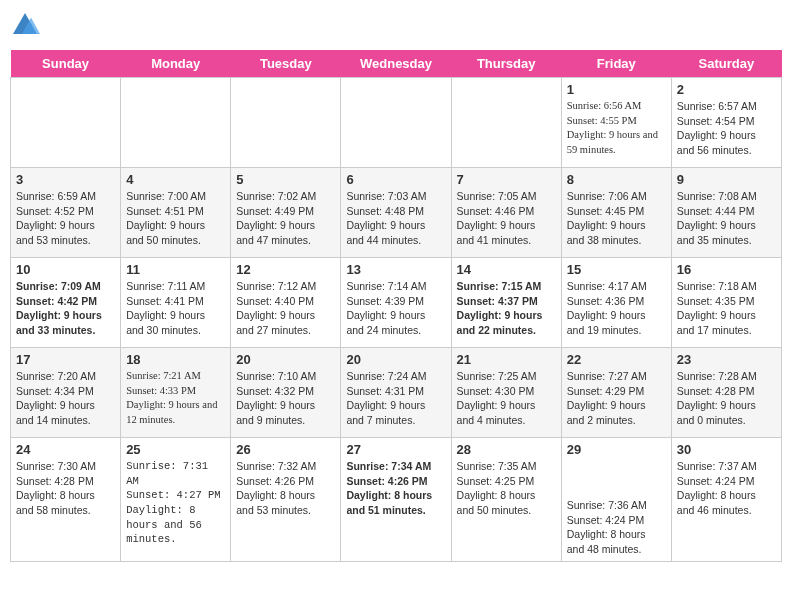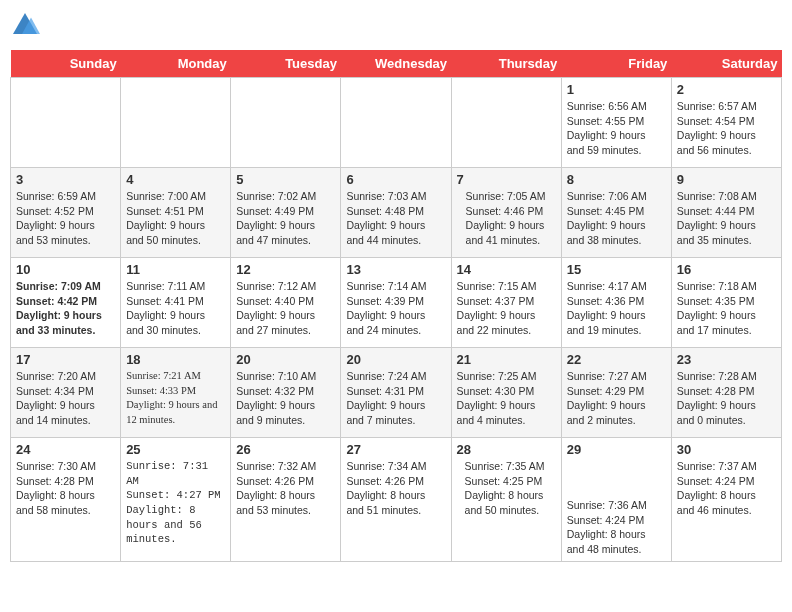--- a/index.html
+++ b/index.html
@@ -42,24 +42,24 @@
       font-size: 16px;
       color: #555;
       font-weight: normal;
     }
     table {
       width: 100%;
       border-collapse: collapse;
       font-size: 11px;
     }
     thead tr th {
-      background: #ef4444;
+      background: #ec4899;
       color: #fff;
       padding: 6px 4px;
-      text-align: right;
+      text-align: center;
       font-size: 13px;
       font-weight: bold;
     }
     tbody tr td {
       border: 1px solid #ccc;
       vertical-align: top;
       padding: 4px 5px;
       width: 110px;
       min-height: 80px;
       height: 90px;
@@ -114,21 +114,21 @@
   </thead>
   <tbody id="calendar-body">
   <tr>
         <td class="empty"></td>
         <td class="empty"></td>
         <td class="empty"></td>
         <td class="empty"></td>
         <td class="empty"></td>
         <td>
           <span class="day-num">1</span>
-          <div class="day-info" style="white-space: pre-line;">Sunrise: 6:56 AM
+          <div class="day-info" style="white-space: pre-line; font-family: Liberation Serif, serif;">Sunrise: 6:56 AM
 Sunset: 4:55 PM
 Daylight: 9 hours and 59 minutes.</div>
         </td>
         <td>
           <span class="day-num">2</span>
           <div class="day-info" style="white-space: pre-line;">Sunrise: 6:57 AM
 Sunset: 4:54 PM
 Daylight: 9 hours and 56 minutes.</div>
         </td>
       </tr>
@@ -152,21 +152,21 @@
 Daylight: 9 hours and 47 minutes.</div>
         </td>
         <td>
           <span class="day-num">6</span>
           <div class="day-info" style="white-space: pre-line;">Sunrise: 7:03 AM
 Sunset: 4:48 PM
 Daylight: 9 hours and 44 minutes.</div>
         </td>
         <td>
           <span class="day-num">7</span>
-          <div class="day-info" style="white-space: pre-line; margin-left: 9px;">Sunrise: 7:05 AM
+          <div class="day-info" style="white-space: pre-line;">Sunrise: 7:05 AM
 Sunset: 4:46 PM
 Daylight: 9 hours and 41 minutes.</div>
         </td>
         <td>
           <span class="day-num">8</span>
           <div class="day-info" style="white-space: pre-line;">Sunrise: 7:06 AM
 Sunset: 4:45 PM
 Daylight: 9 hours and 38 minutes.</div>
         </td>
         <td>
@@ -196,21 +196,21 @@
 Daylight: 9 hours and 27 minutes.</div>
         </td>
         <td>
           <span class="day-num">13</span>
           <div class="day-info" style="white-space: pre-line;">Sunrise: 7:14 AM
 Sunset: 4:39 PM
 Daylight: 9 hours and 24 minutes.</div>
         </td>
         <td>
           <span class="day-num">14</span>
-          <div class="day-info" style="white-space: pre-line;">Sunrise: 7:15 AM
+          <div class="day-info" style="white-space: pre-line; font-weight: bold;">Sunrise: 7:15 AM
 Sunset: 4:37 PM
 Daylight: 9 hours and 22 minutes.</div>
         </td>
         <td>
           <span class="day-num">15</span>
           <div class="day-info" style="white-space: pre-line;">Sunrise: 4:17 AM
 Sunset: 4:36 PM
 Daylight: 9 hours and 19 minutes.</div>
         </td>
         <td>
@@ -278,27 +278,27 @@
 Daylight: 8 hours and 56 minutes.</div>
         </td>
         <td>
           <span class="day-num">26</span>
           <div class="day-info" style="white-space: pre-line;">Sunrise: 7:32 AM
 Sunset: 4:26 PM
 Daylight: 8 hours and 53 minutes.</div>
         </td>
         <td>
           <span class="day-num">27</span>
-          <div class="day-info" style="white-space: pre-line;">Sunrise: 7:34 AM
+          <div class="day-info" style="white-space: pre-line; font-weight: bold;">Sunrise: 7:34 AM
 Sunset: 4:26 PM
 Daylight: 8 hours and 51 minutes.</div>
         </td>
         <td>
           <span class="day-num">28</span>
-          <div class="day-info" style="white-space: pre-line; margin-left: 8px;">Sunrise: 7:35 AM
+          <div class="day-info" style="white-space: pre-line;">Sunrise: 7:35 AM
 Sunset: 4:25 PM
 Daylight: 8 hours and 50 minutes.</div>
         </td>
         <td>
           <span class="day-num">29</span>
           <div class="day-info" style="white-space: pre-line; margin-top: 41px;">Sunrise: 7:36 AM
 Sunset: 4:24 PM
 Daylight: 8 hours and 48 minutes.</div>
         </td>
         <td>

